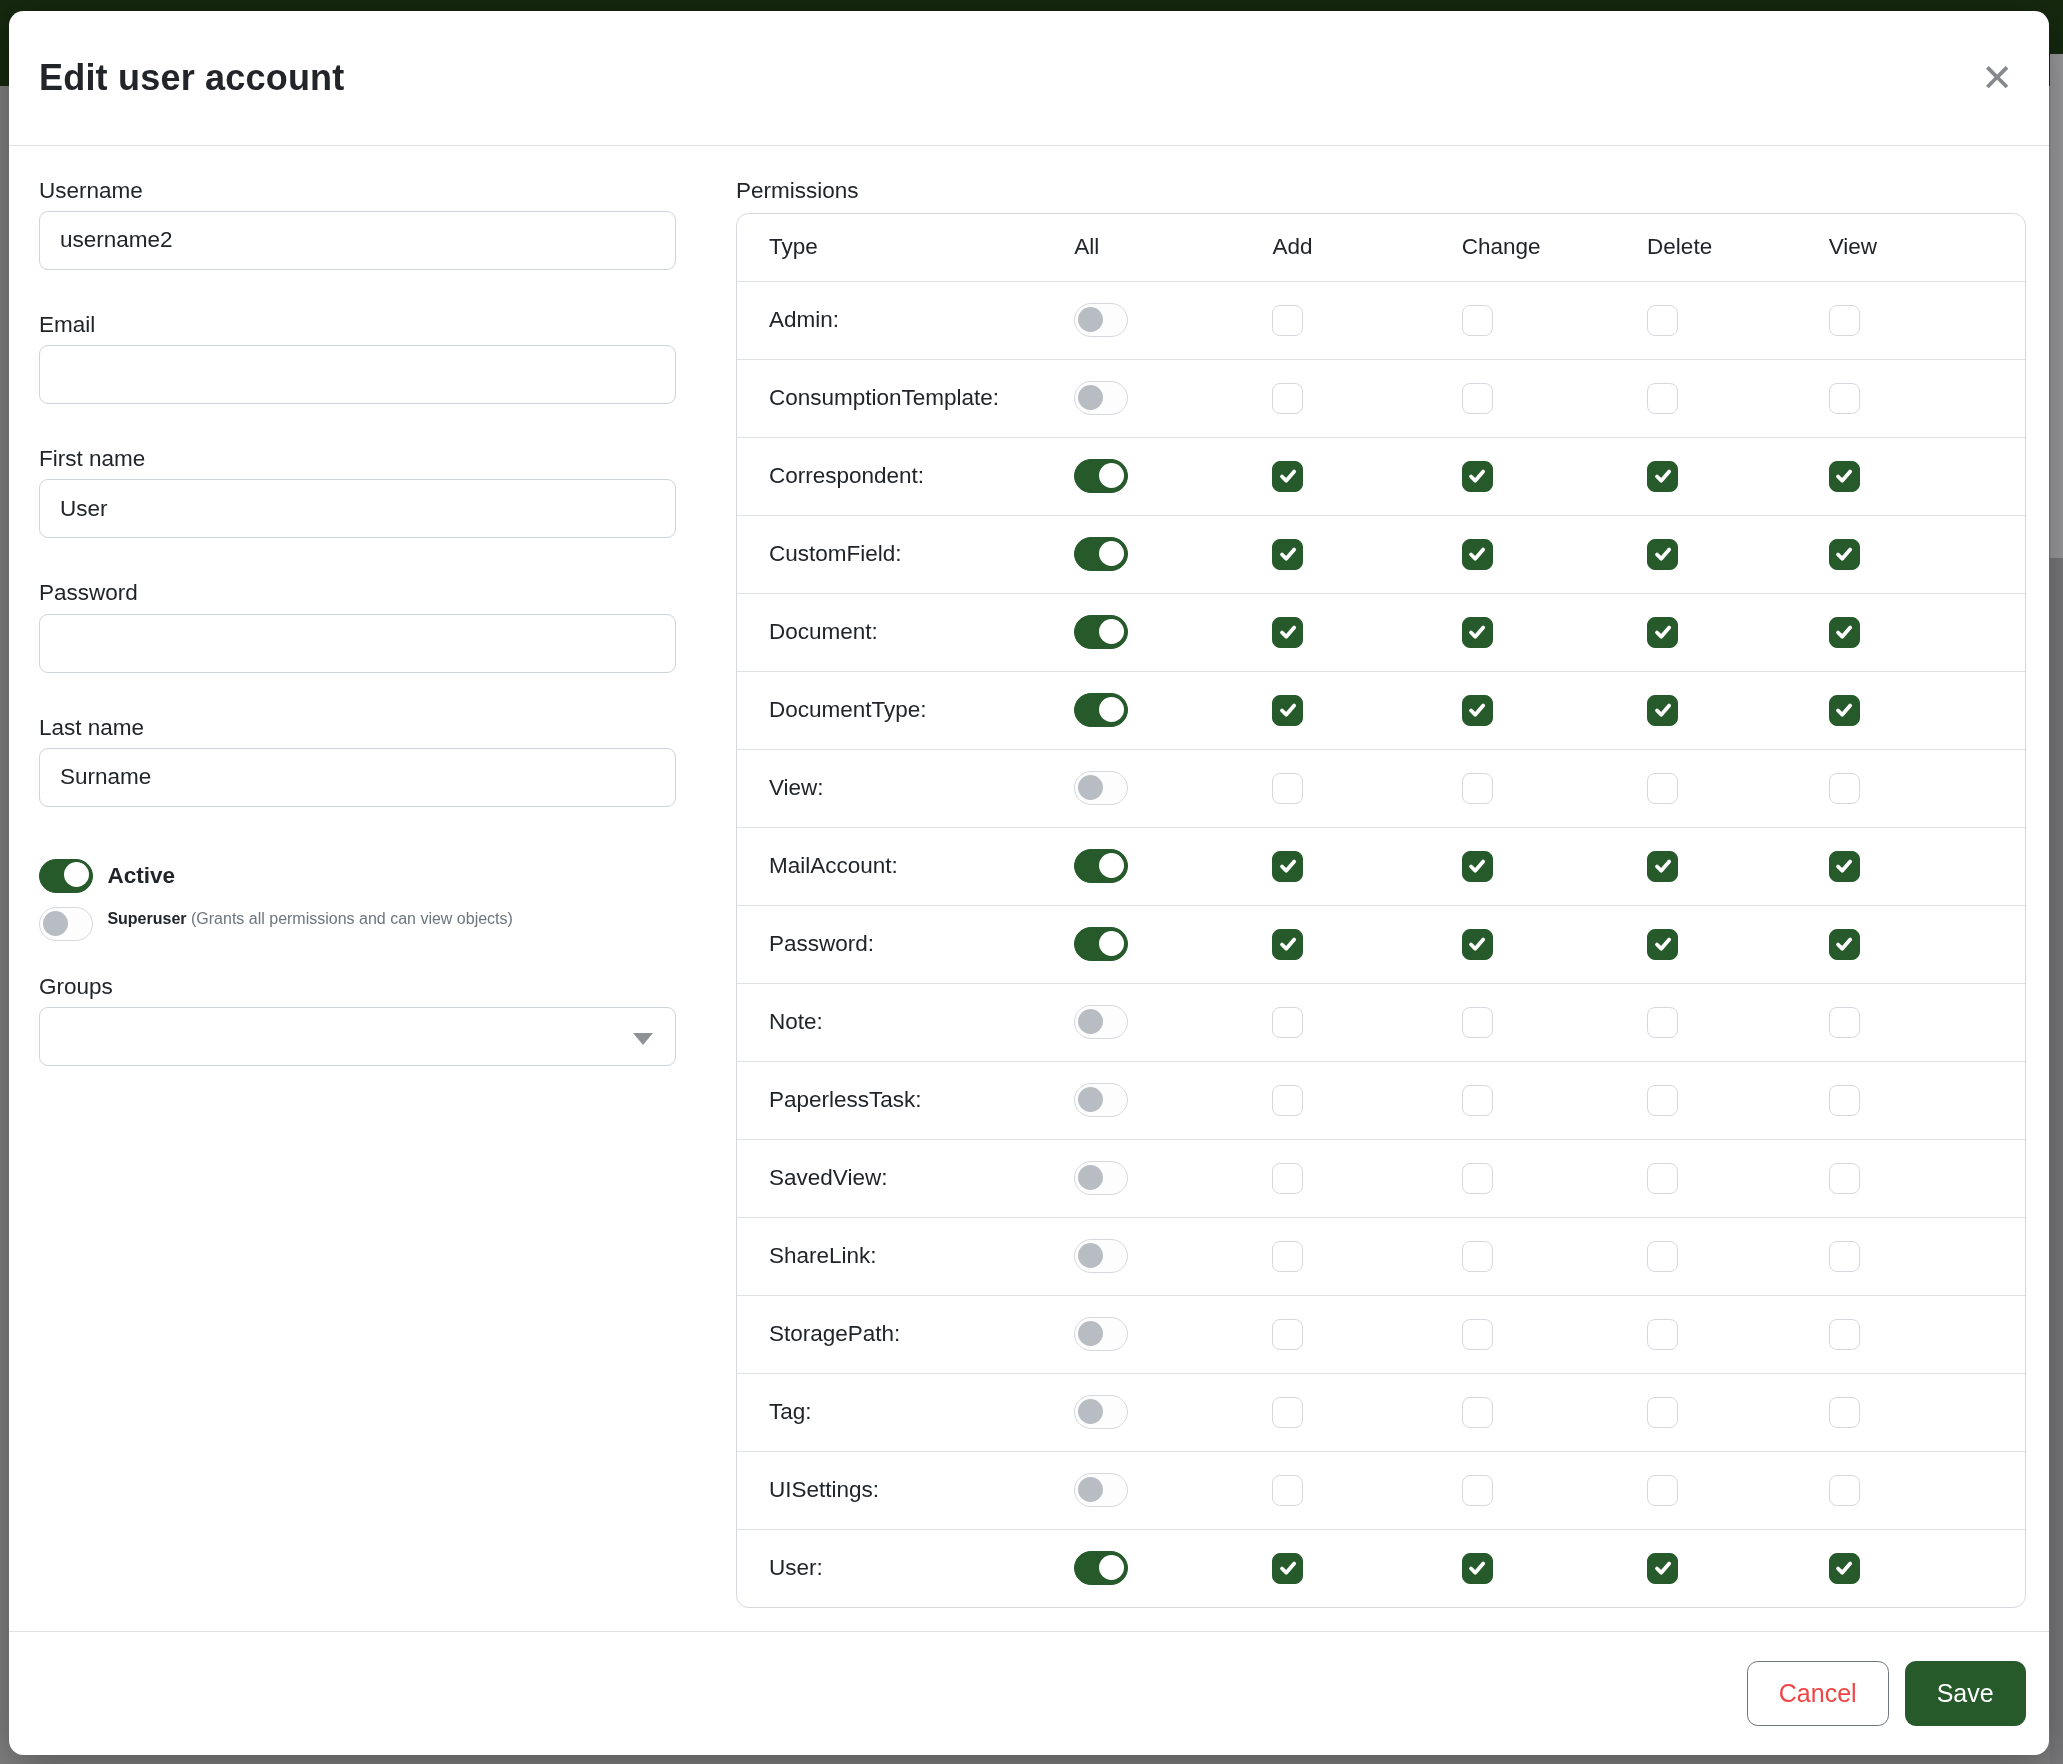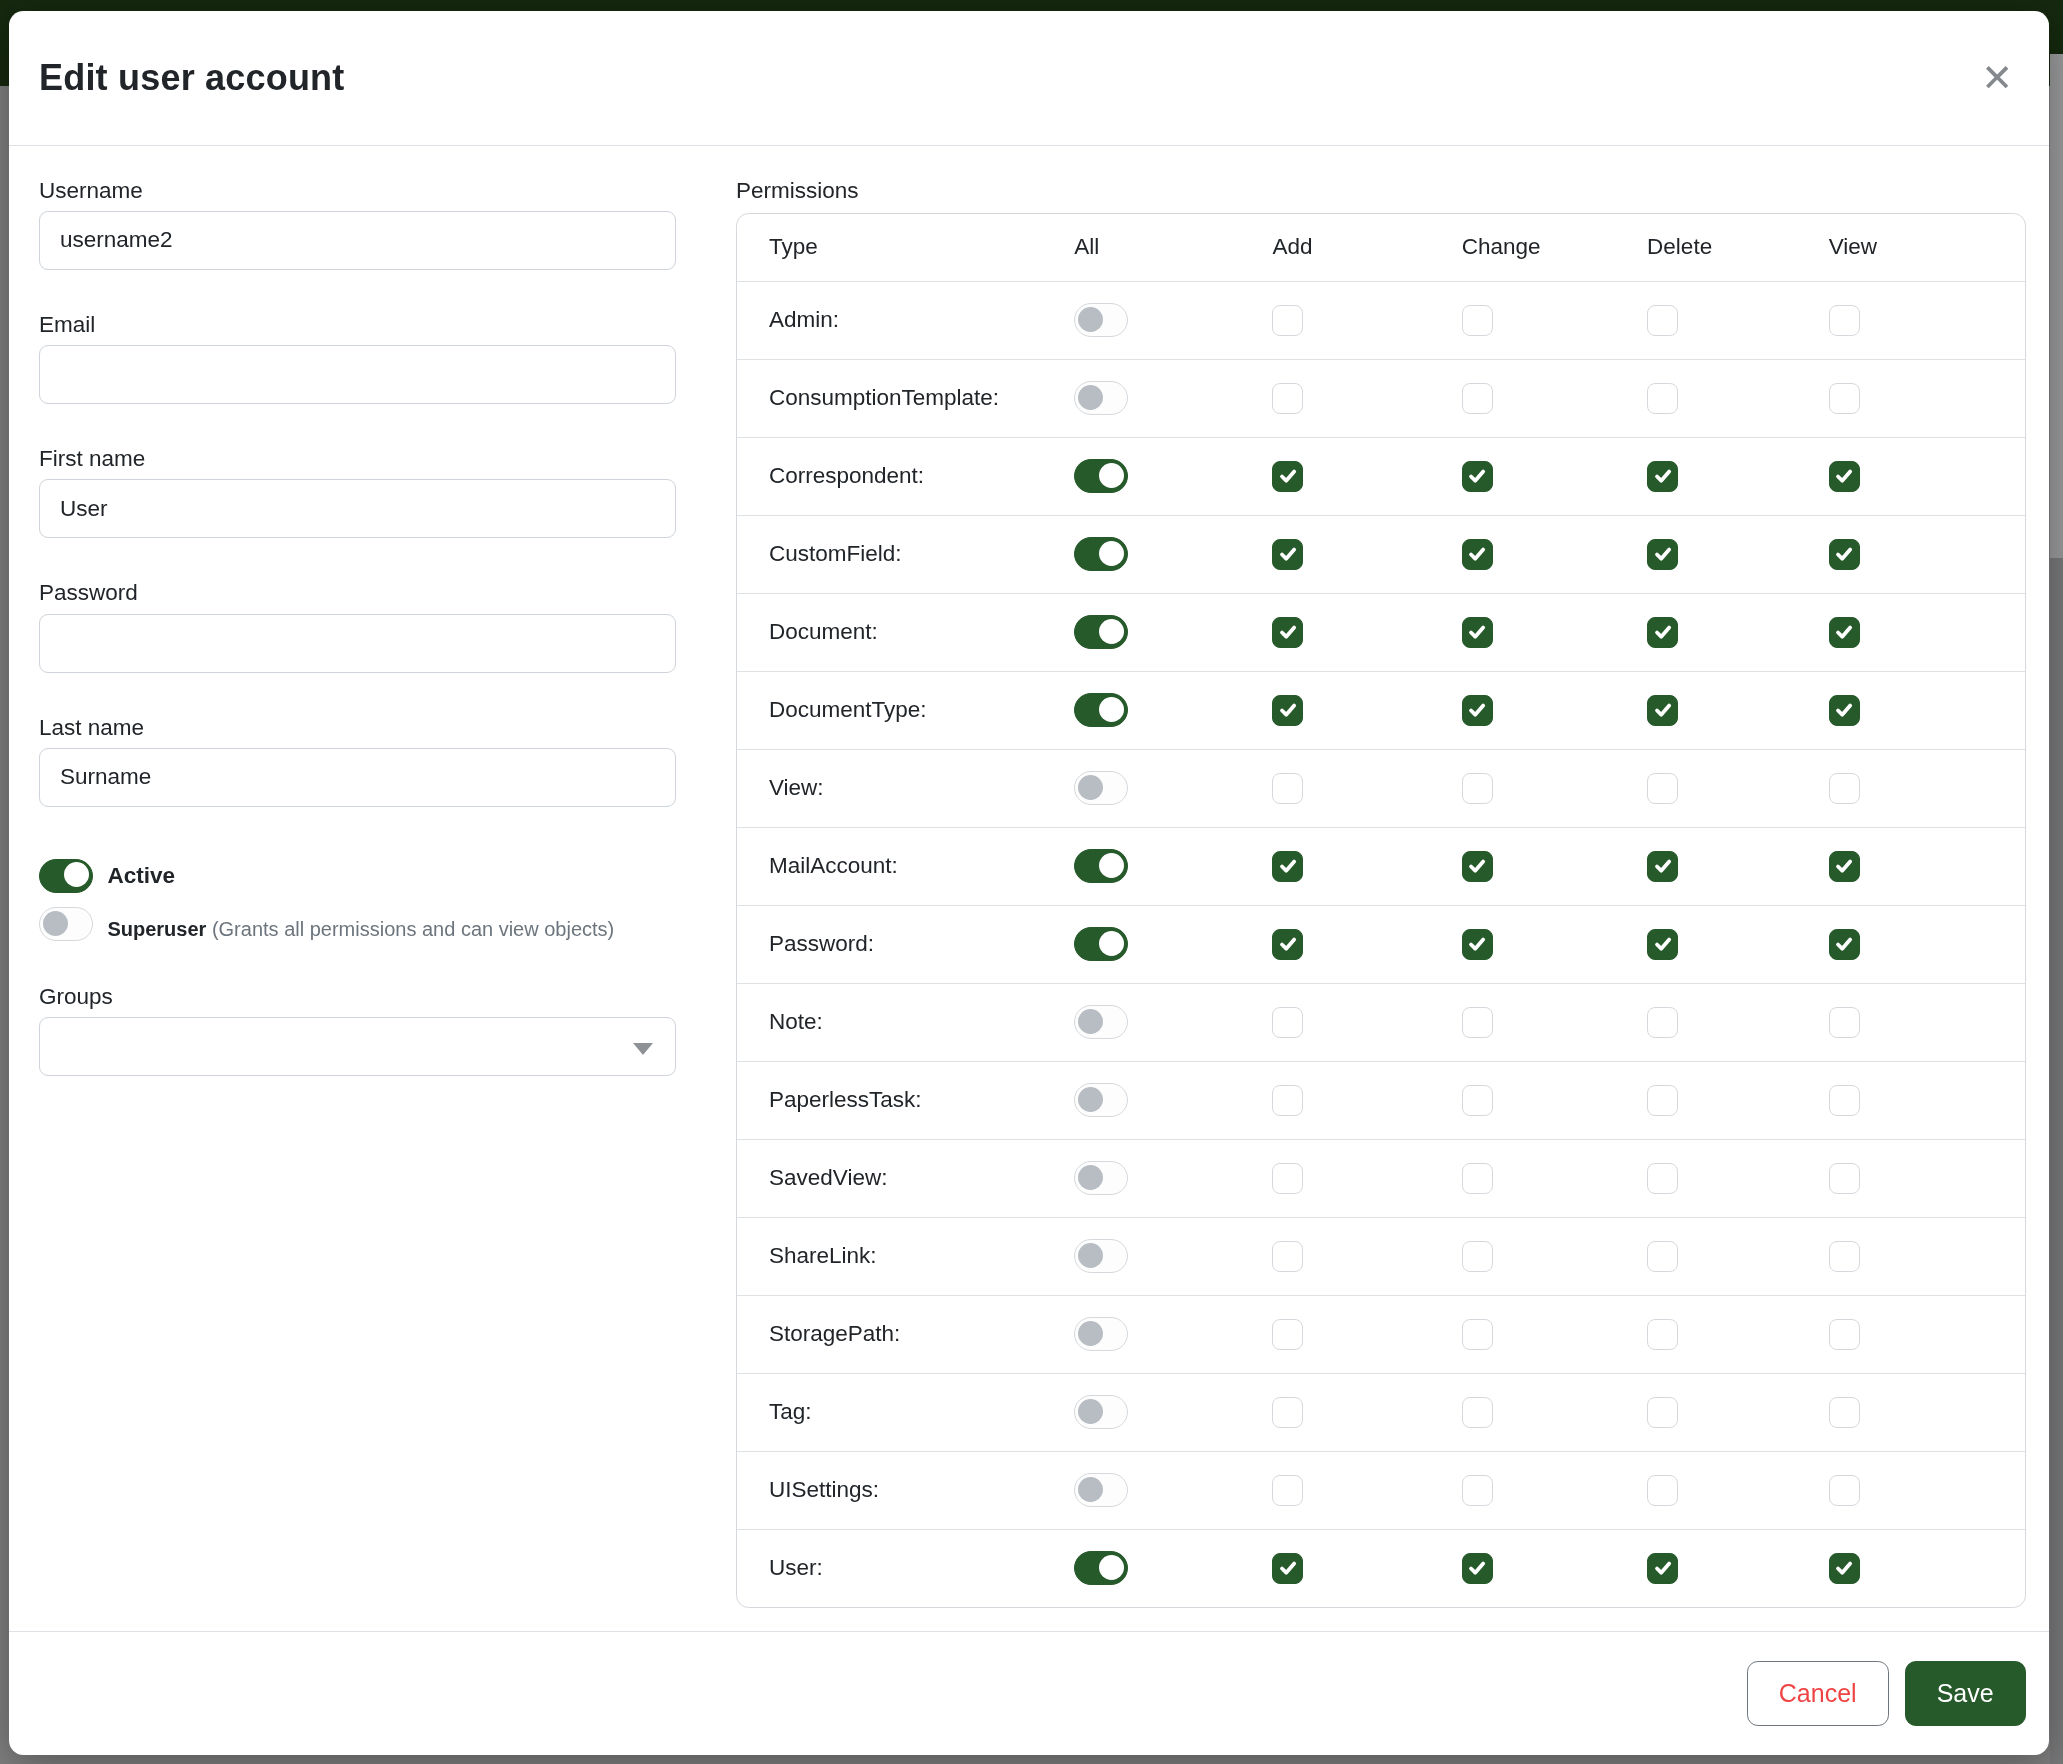--- a/index.html
+++ b/index.html
@@ -72,21 +72,21 @@
   .cb{
     width:31px;height:31px;border-radius:8px;background:#ffffff;
     border:1.8px solid #d5d9dd;box-sizing:border-box;cursor:pointer;
     display:flex;align-items:center;justify-content:center;flex:0 0 auto;
   }
   .cb.checked{background:var(--accent);border-color:var(--accent);}
 
   .check-row{display:flex;align-items:center;margin-top:52px;}
   .check-row.second{margin-top:14.4px;align-items:flex-start;}
   .check-label{font-size:22.5px;font-weight:600;color:#212529;margin-left:14.4px;line-height:32px;}
-  .check-text{margin-left:14.4px;width:509px;font-size:20px;line-height:44px;}
+  .check-text{margin-left:14.4px;width:509px;font-size:16px;line-height:24px;}
   .check-text .hint{color:#6c757d;font-weight:400;}
   .groups-group{margin-top:32px;}
 
   
   .perm-table{
     margin-top:9px;border:1.8px solid #d5d9dd;border-radius:12.6px;
     overflow:hidden;background:#fff;
   }
   .prow{
     display:grid;

